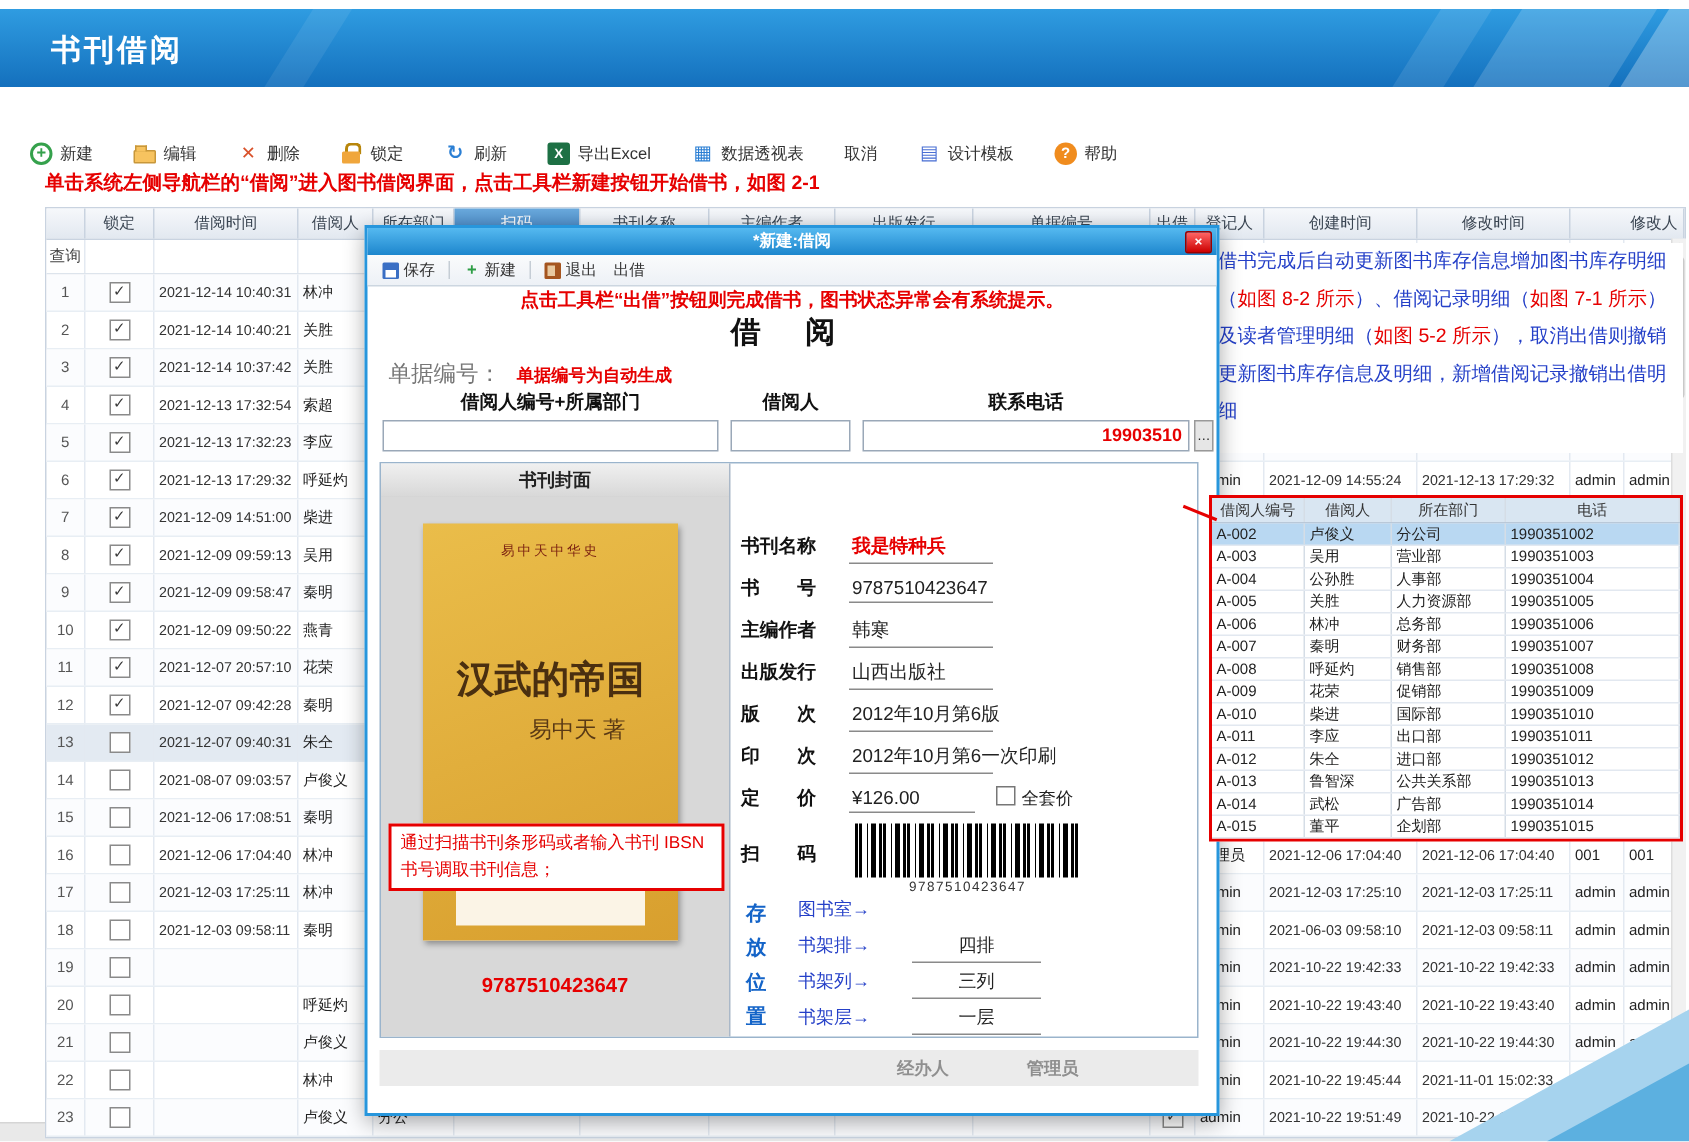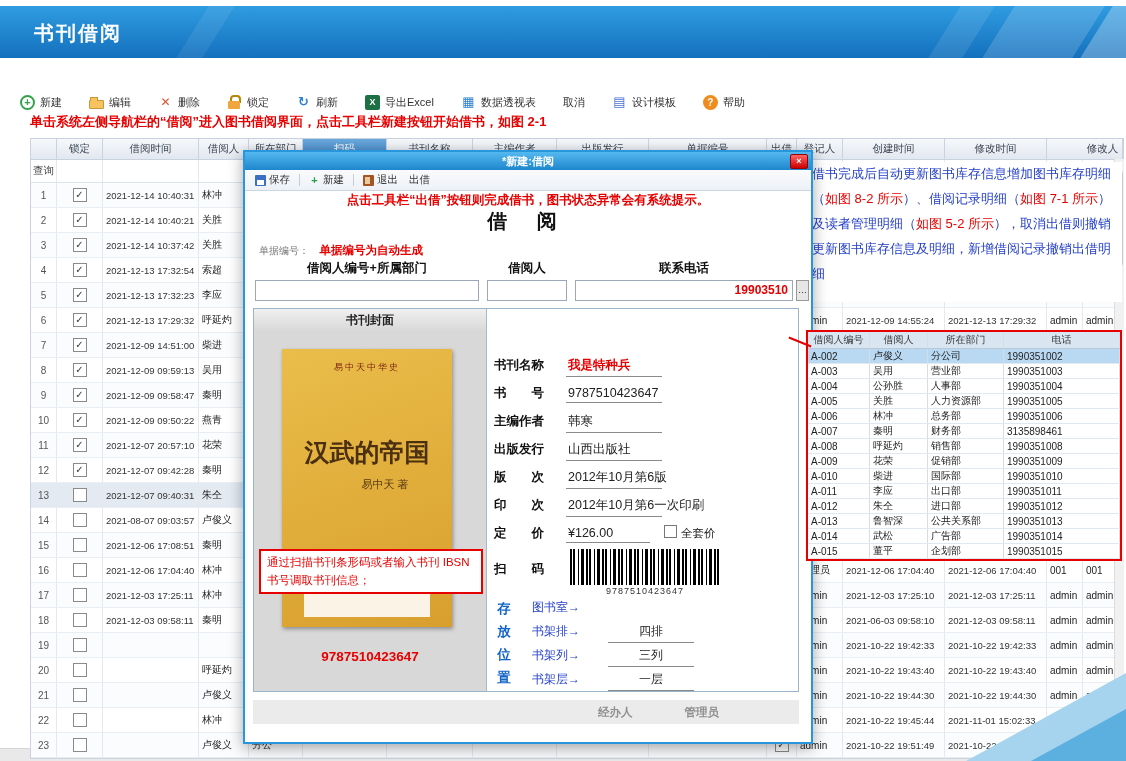--- a/index.html
+++ b/index.html
@@ -81,40 +81,40 @@
   .mi{display:inline-block;width:11px;height:11px;position:relative;flex:none;}
   .mi-save{background:#3a6fc4;border-radius:1px;}
   .mi-save::after{content:"";position:absolute;left:2px;top:5px;width:7px;height:5px;background:#fff;}
   .mi-new{color:#2e9e46;font-weight:bold;font-size:11px;line-height:11px;text-align:center;}
   .mi-exit{background:#a5551f;border-radius:1px;}
   .mi-exit::after{content:"";position:absolute;left:2px;top:2px;width:5px;height:7px;background:#e8c9a0;}
 
   .m-tip{position:absolute;left:0;right:0;top:40px;text-align:center;color:#e60000;font-size:12.5px;font-weight:600;}
   .m-heading{position:absolute;left:0;right:0;top:56px;text-align:center;font-size:20px;font-weight:bold;letter-spacing:12px;color:#111;}
   .m-docrow{position:absolute;left:14px;top:88px;}
-  .m-doclabel{color:#777;font-size:10px;}
+  .m-doclabel{color:#777;font-size:15px;}
   .m-docnote{color:#e60000;font-weight:600;font-size:11.5px;margin-left:6px;}
   .m-ph{position:absolute;top:108px;font-weight:bold;font-size:12.5px;text-align:center;color:#111;}
   .ph1{left:10px;width:224px;} .ph2{left:242px;width:80px;} .ph3{left:330px;width:218px;}
   .m-input{position:absolute;top:128px;height:21px;border:1px solid #9aa8b8;background:#fff;box-sizing:border-box;}
   .in1{left:10px;width:224px;} .in2{left:242px;width:80px;}
   .in3{left:330px;width:218px;text-align:right;color:#e60000;font-weight:bold;font-size:12px;line-height:19px;padding-right:4px;}
   .m-ellipsis{position:absolute;left:551px;top:128px;width:13px;height:21px;background:#e6e6e6;border:1px solid #999;
               box-sizing:border-box;font-size:9px;text-align:center;line-height:18px;cursor:pointer;}
 
   .m-box{position:absolute;left:8px;top:156px;width:546px;height:384px;border:1px solid #9ab4cc;box-sizing:border-box;}
   .m-left{position:absolute;left:0;top:0;width:232px;bottom:0;border-right:1px solid #aab8c8;}
   .m-cover-h{height:22px;background:linear-gradient(180deg,#f0f0f0,#d8d8d8);border-bottom:1px solid #bbb;
              font-weight:bold;font-size:12px;text-align:center;line-height:22px;color:#222;}
   .m-cover-zone{position:absolute;left:0;right:0;top:22px;bottom:0;background:#d8d8d8;}
   .m-book{position:absolute;left:28px;top:18px;width:170px;height:278px;background:linear-gradient(160deg,#eabd4a,#d89f2e);
           box-shadow:1px 2px 4px rgba(0,0,0,.35);text-align:center;}
   .bk-series{padding-top:12px;font-size:9px;color:#7a1f10;letter-spacing:2px;}
   .bk-title{margin-top:62px;font-size:25px;font-weight:bold;color:#4a2f10;font-family:"Liberation Serif","DejaVu Serif",serif;}
-  .bk-author{margin-top:8px;font-size:11px;color:#5a3a15;margin-left:36px;}
+  .bk-author{margin-top:8px;font-size:15px;color:#5a3a15;margin-left:36px;}
   .bk-foot{position:absolute;left:22px;right:22px;bottom:10px;height:26px;background:rgba(255,255,255,.88);}
   .m-covernote{position:absolute;left:5px;top:218px;width:208px;background:#fff;border:2px solid #e60000;
                color:#e60000;font-size:11.5px;line-height:1.6;padding:2px 6px;z-index:2;}
   .m-isbn{position:absolute;left:0;right:0;top:318px;text-align:center;color:#e60000;font-weight:bold;font-size:13.5px;}
 
   .m-right{position:absolute;left:232px;right:0;top:0;bottom:0;}
   .f-row{position:absolute;left:8px;right:4px;white-space:nowrap;}
   .f-label{display:inline-block;width:72px;font-weight:bold;font-size:12.5px;color:#111;}
   .f-value{display:inline-block;width:92px;border-bottom:1px solid #8a8a8a;font-size:12.5px;padding:0 2px 2px;overflow:visible;}
   .fred{color:#e60000;font-weight:bold;}
@@ -756,21 +756,21 @@
       <div class="lrow">
         <div class="lcell" style="width: 62px;">A-006</div>
         <div class="lcell" style="width: 58px;">林冲</div>
         <div class="lcell" style="width: 76px;">总务部</div>
         <div class="lcell" style="width: 116px;">1990351006</div>
       </div>
       <div class="lrow">
         <div class="lcell" style="width: 62px;">A-007</div>
         <div class="lcell" style="width: 58px;">秦明</div>
         <div class="lcell" style="width: 76px;">财务部</div>
-        <div class="lcell" style="width: 116px;">3135898461</div>
+        <div class="lcell" style="width: 116px;">1990351007</div>
       </div>
       <div class="lrow">
         <div class="lcell" style="width: 62px;">A-008</div>
         <div class="lcell" style="width: 58px;">呼延灼</div>
         <div class="lcell" style="width: 76px;">销售部</div>
         <div class="lcell" style="width: 116px;">1990351008</div>
       </div>
       <div class="lrow">
         <div class="lcell" style="width: 62px;">A-009</div>
         <div class="lcell" style="width: 58px;">花荣</div>

